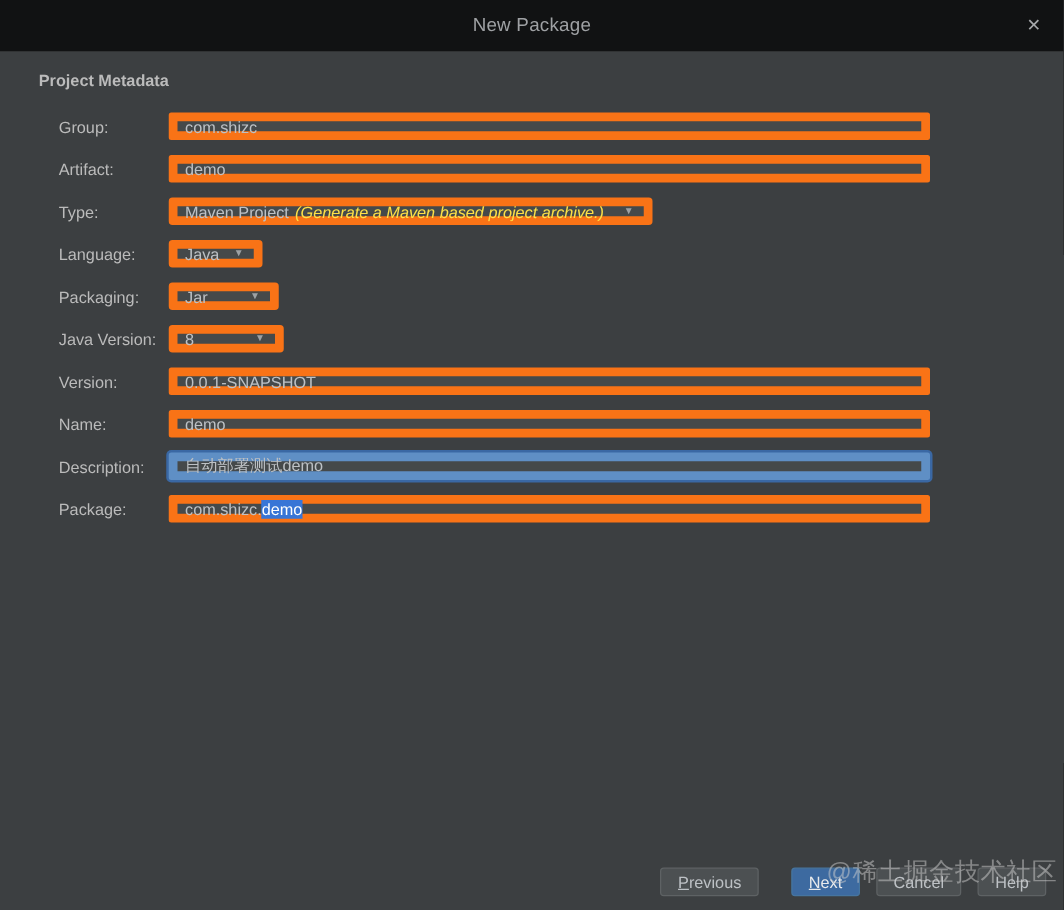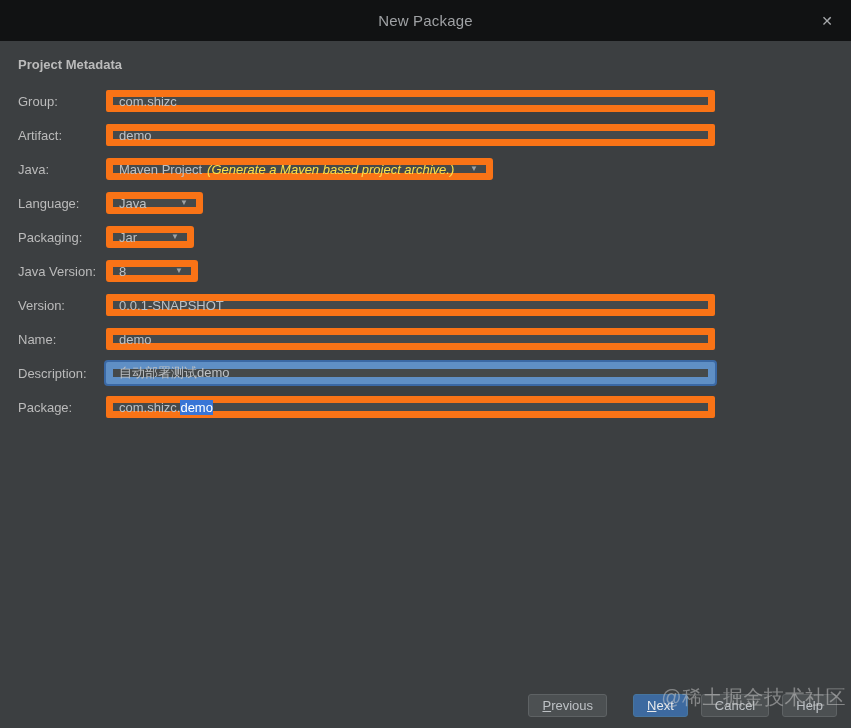--- a/index.html
+++ b/index.html
@@ -18,24 +18,24 @@
     position:relative;
   }
   .titlebar .title { color:#9fa1a4; font-size:15px; letter-spacing:.2px; }
   .close-btn {
     position:absolute; right:12px; top:0; height:41px; width:24px;
     display:flex; align-items:center; justify-content:center;
     color:#a7a9ac; font-size:14px; cursor:default;
   }
 
   
-  .content { position:relative; padding:16px 0 0 18px; }
+  .content { position:relative; padding:16px 0 0 31px; }
   .section-title { color:#bbbbbb; font-size:13px; font-weight:bold; height:15px; margin-bottom:18px; }
 
-  .row { display:flex; align-items:center; margin-bottom:12px; }
+  .row { display:flex; align-items:center; margin-bottom:12px;margin-left:16px; }
   .row.gap { margin-top:8px; }
   .lbl { width:88px; flex:0 0 88px; color:#bbbbbb; font-size:13px; }
 
   .field {
     height:22px; background:#45494a;
     border:7px solid #f97316; border-radius:2px;
     display:flex; align-items:center;
     padding:0 6px; color:#bdc1c5; font-size:13px;
     position:relative;
   }
@@ -44,21 +44,21 @@
     border-color:#5f8fc5;
     box-shadow:0 0 0 2px #3a68a4;
   }
   .select { border-radius:3px; padding-right:22px; }
   .select .arrow {
     position:absolute; right:8px; top:50%; transform:translateY(-50%);
     font-size:8px; color:#9da1a4; line-height:1;
   }
   .select .hint { color:#fde047; margin-left:5px; white-space:nowrap; overflow:hidden;font-style:italic; }
   .w-type { width:387px; }
-  .w-lang { width:97px;text-align:center; }
+  .w-lang { width:75px;text-align:center; }
   .w-pack { width:88px; }
   .w-java { width:92px; }
   .sel-text { background:#3875d6; color:#ffffff; }
 
   
   .footer {
     position:absolute; right:14px; bottom:11px;
     display:flex; align-items:center; gap:13px;
   }
   .btn {
@@ -105,21 +105,21 @@
     </div>
 
     <div class="row">
       <span class="lbl">Artifact:</span>
       <div class="field full">
         <span>demo</span>
       </div>
     </div>
 
     <div class="row gap">
-      <span class="lbl">Java:</span>
+      <span class="lbl">Type:</span>
       <div class="field select w-type">
         <span>Maven Project</span>
         <span class="hint">(Generate a Maven based project archive.)</span>
         <span class="arrow">▼</span>
       </div>
     </div>
 
     <div class="row">
       <span class="lbl">Language:</span>
       <div class="field select w-lang">

